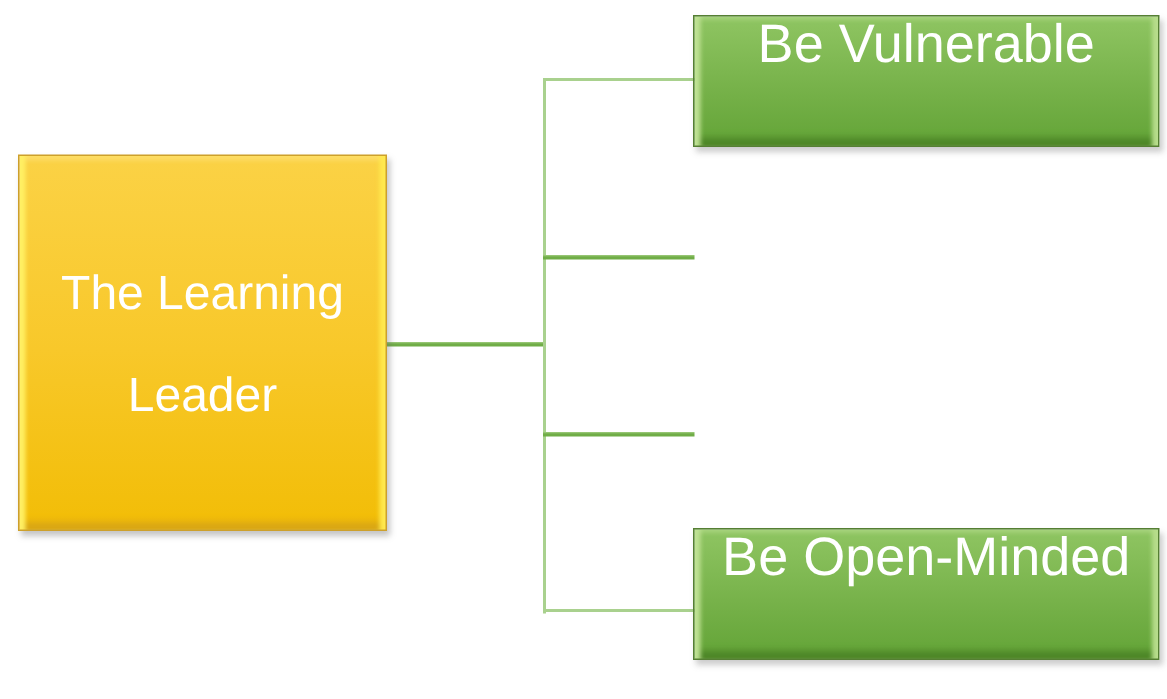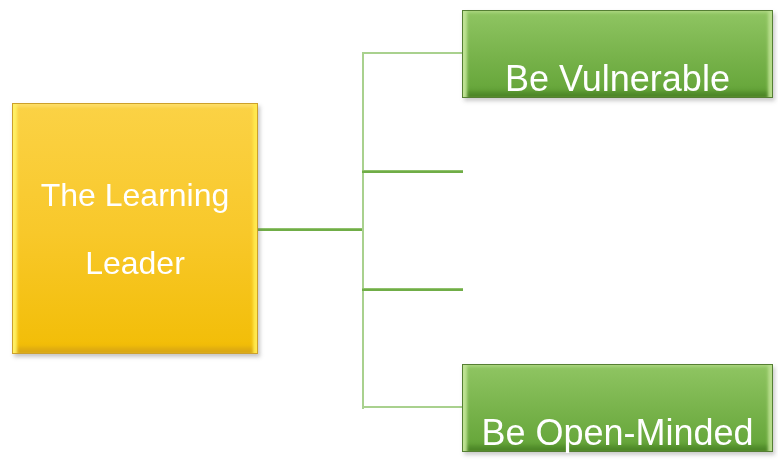--- a/index.html
+++ b/index.html
@@ -59,28 +59,28 @@
                 #77B24A 55%,
                 var(--child-fill-bottom, #63A437) 100%);
     border: 1px solid var(--child-border, #557F33);
     box-shadow:
       inset 6px 0 3px -2px var(--child-highlight, #BFE294),
       inset -6px 0 3px -2px #B7DD8C,
       inset 0 4px 3px -2px #A8D47E,
       inset 0 -7px 5px -2px #4C8527,
       2px 3px 4px rgba(110,110,110,0.35);
     display: flex;
-    align-items: flex-end;
+    align-items: flex-start;
     justify-content: center;
     text-align: center;
   }
   .child-1 { top: 10px; }
   .child-2 { top: 128px; }
   .child-3 { top: 246px; }
-  .child-4 { top: 364px; }
+  .child-4 { top: 352px; }
   .child-label {
     color: var(--text, #FFFFFF);
     font-size: 36px;
     line-height: 1;
     white-space: nowrap;
   }
 
   
   .connector {
     position: absolute;

